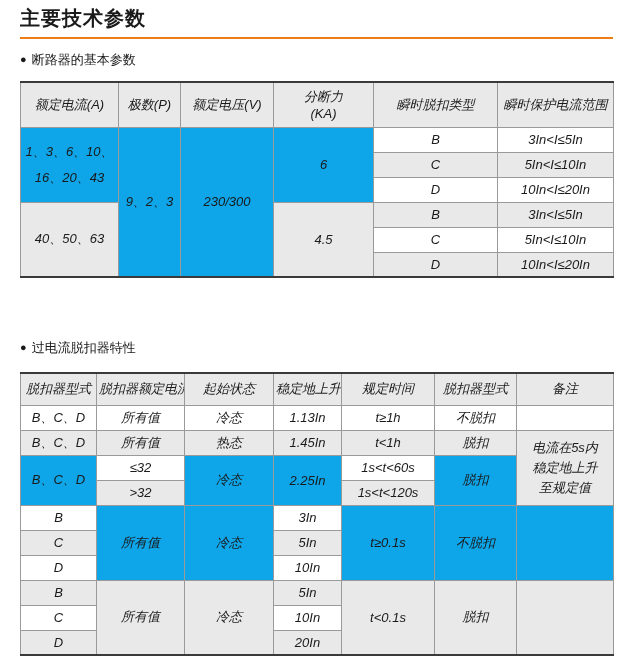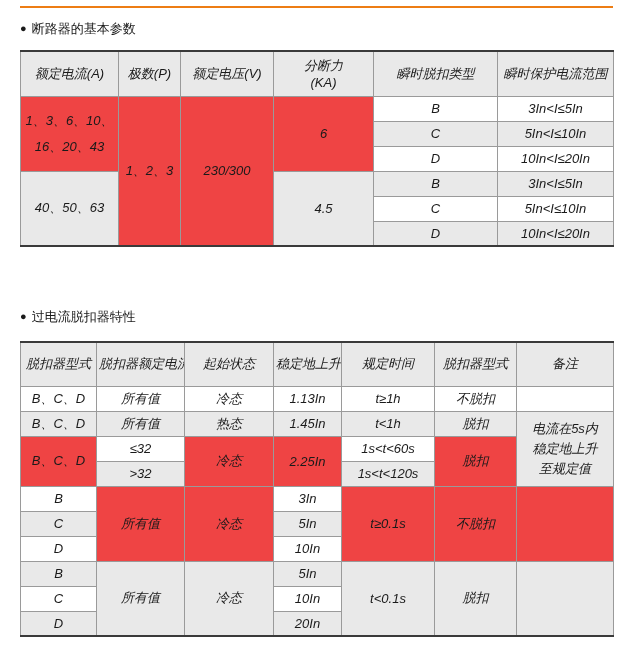--- a/index.html
+++ b/index.html
@@ -41,33 +41,34 @@
   #table2{margin-top:17px;}
   th,td{
     border:1px solid var(--border);
     text-align:center;vertical-align:middle;
     padding:0 2px;font-weight:normal;
     overflow:hidden;white-space:nowrap;
   }
   th{background:var(--header-bg);}
   #table1 thead tr{height:45px;}
   #table1 tbody tr{height:25px;}
-  #table2 thead tr{height:44px;margin-top:16px;}
+  #table2 thead tr{height:32px;margin-top:16px;}
   #table2 tbody tr{height:25px;}
   tr.shade td{background:var(--row-shade);}
-  td.m{background:#ef4444;}
+  td.m{background:#0ea5e9;}
   .two-line div{line-height:26px;}
   .th-stack div{line-height:17px;}
   .remark div{line-height:20px;white-space:nowrap;}
 </style>
 </head>
 <body>
 
 <div class="container">
 
+  <h1 class="page-title">主要技术参数</h1>
   <div class="title-rule"></div>
 
   <div class="section-label">
     <span class="bullet">●</span>
     <span>断路器的基本参数</span>
   </div>
 
   <table id="table1">
     <colgroup>
       <col style="width:98px">
@@ -91,21 +92,21 @@
         <th>瞬时脱扣类型</th>
         <th>瞬时保护电流范围</th>
       </tr>
     </thead>
     <tbody>
       <tr>
         <td rowspan="3" class="m two-line">
           <div>1、3、6、10、</div>
           <div>16、20、43</div>
         </td>
-        <td rowspan="6" class="m">1、2、3</td>
+        <td rowspan="6" class="m">9、2、3</td>
         <td rowspan="6" class="m">230/300</td>
         <td rowspan="3" class="m">6</td>
         <td>B</td>
         <td>3In&lt;I≤5In</td>
       </tr>
       <tr class="shade">
         <td>C</td>
         <td>5In&lt;I≤10In</td>
       </tr>
       <tr>

